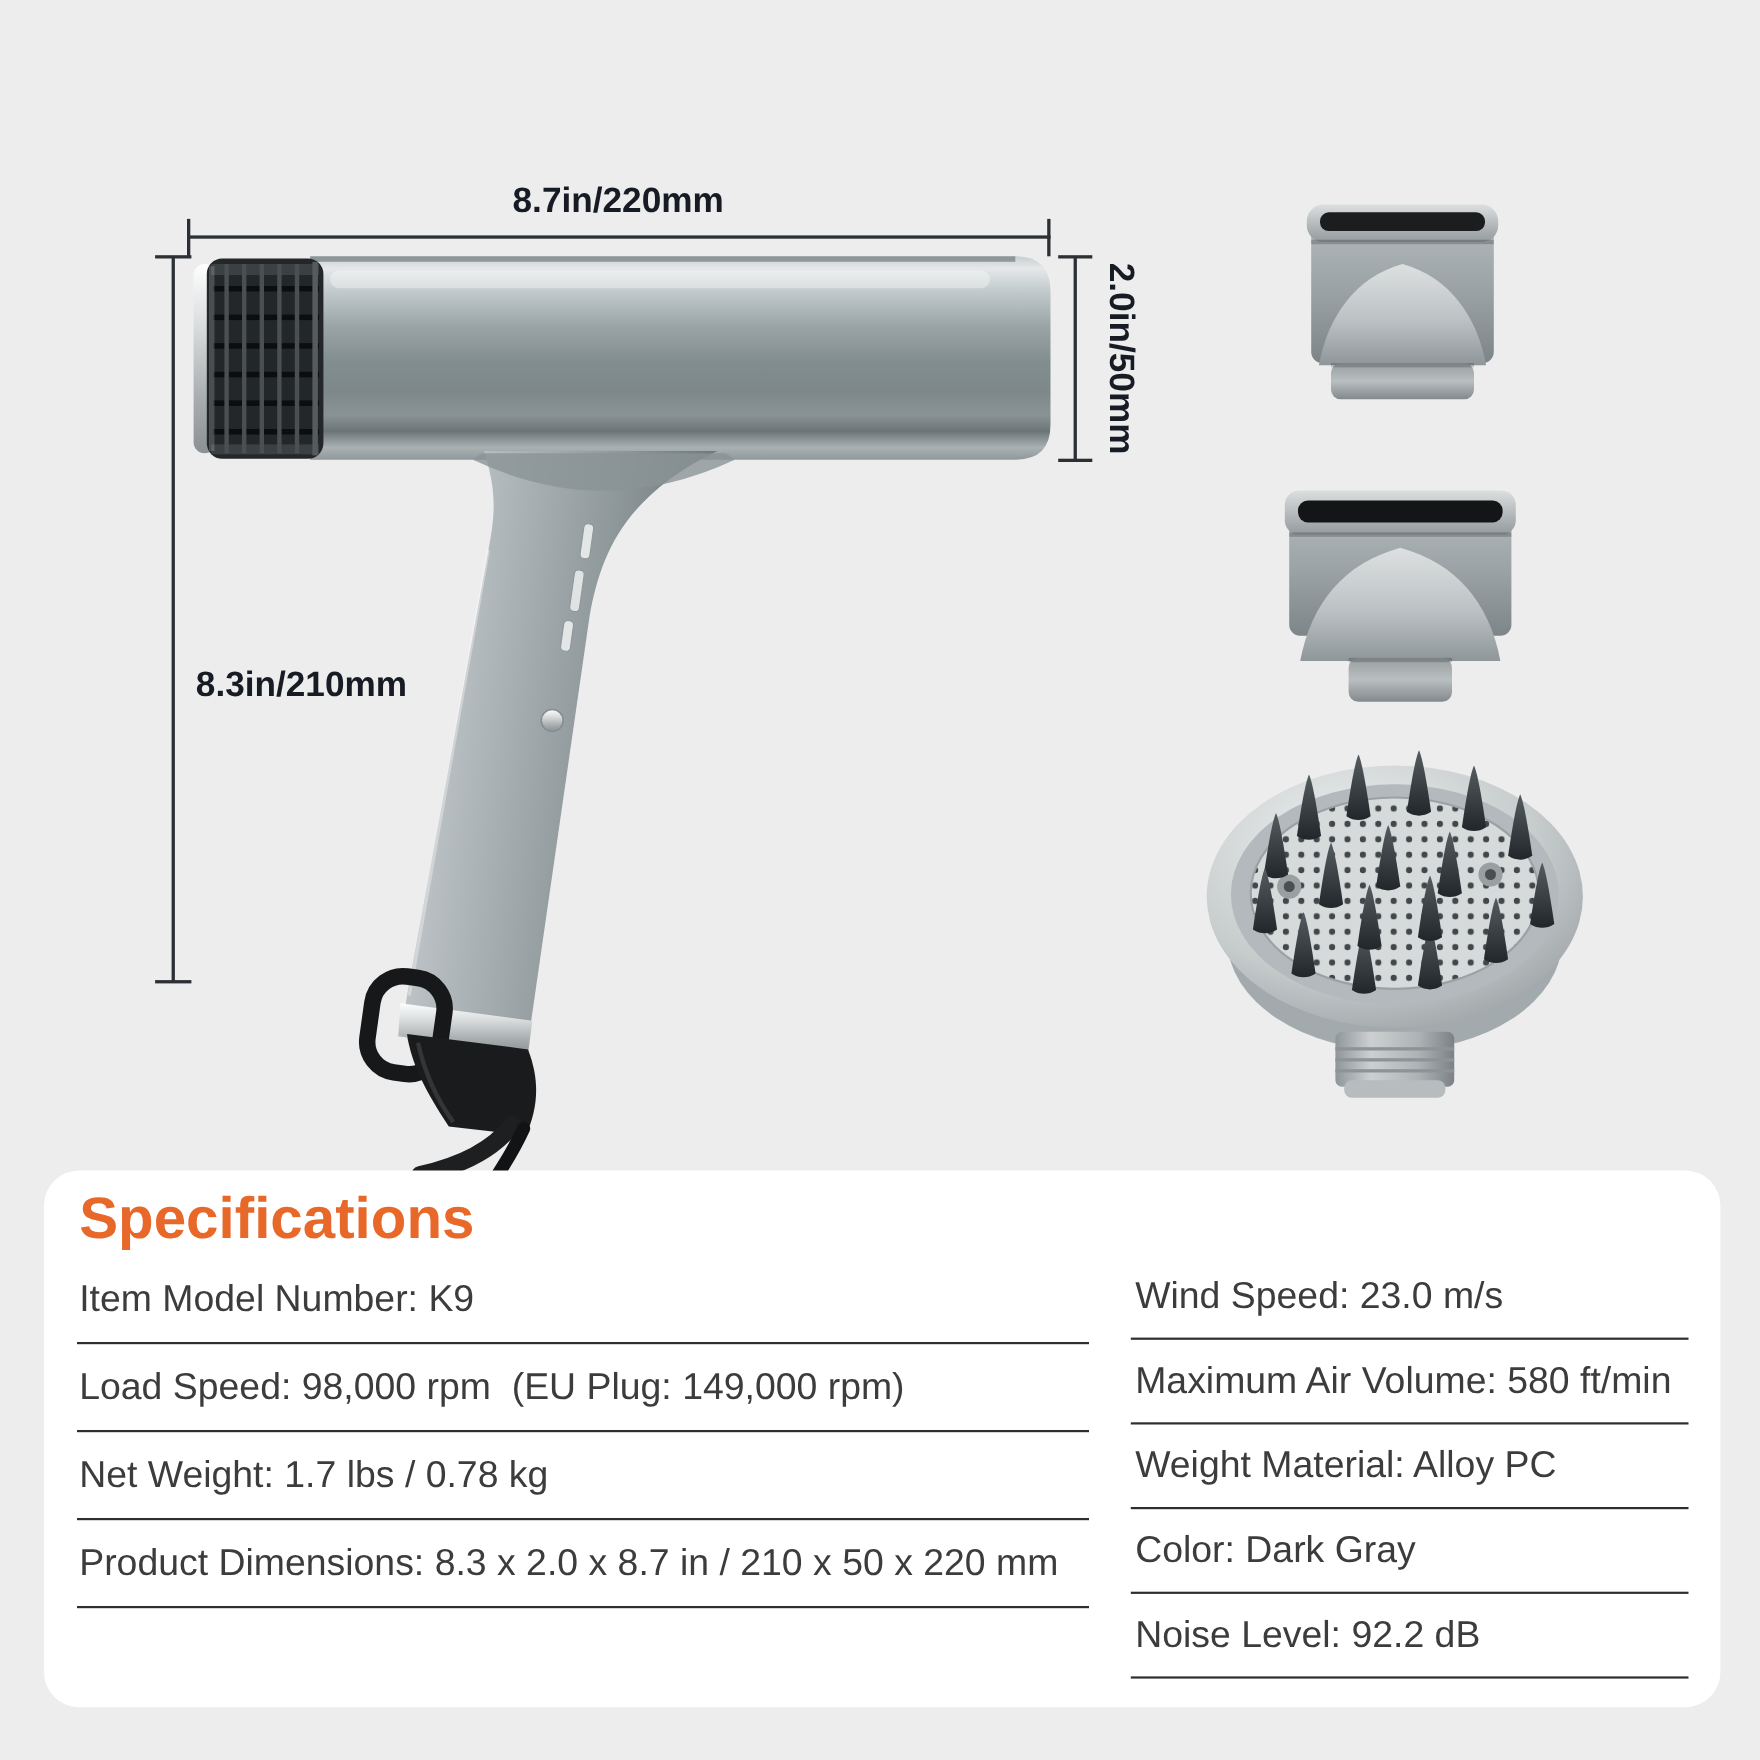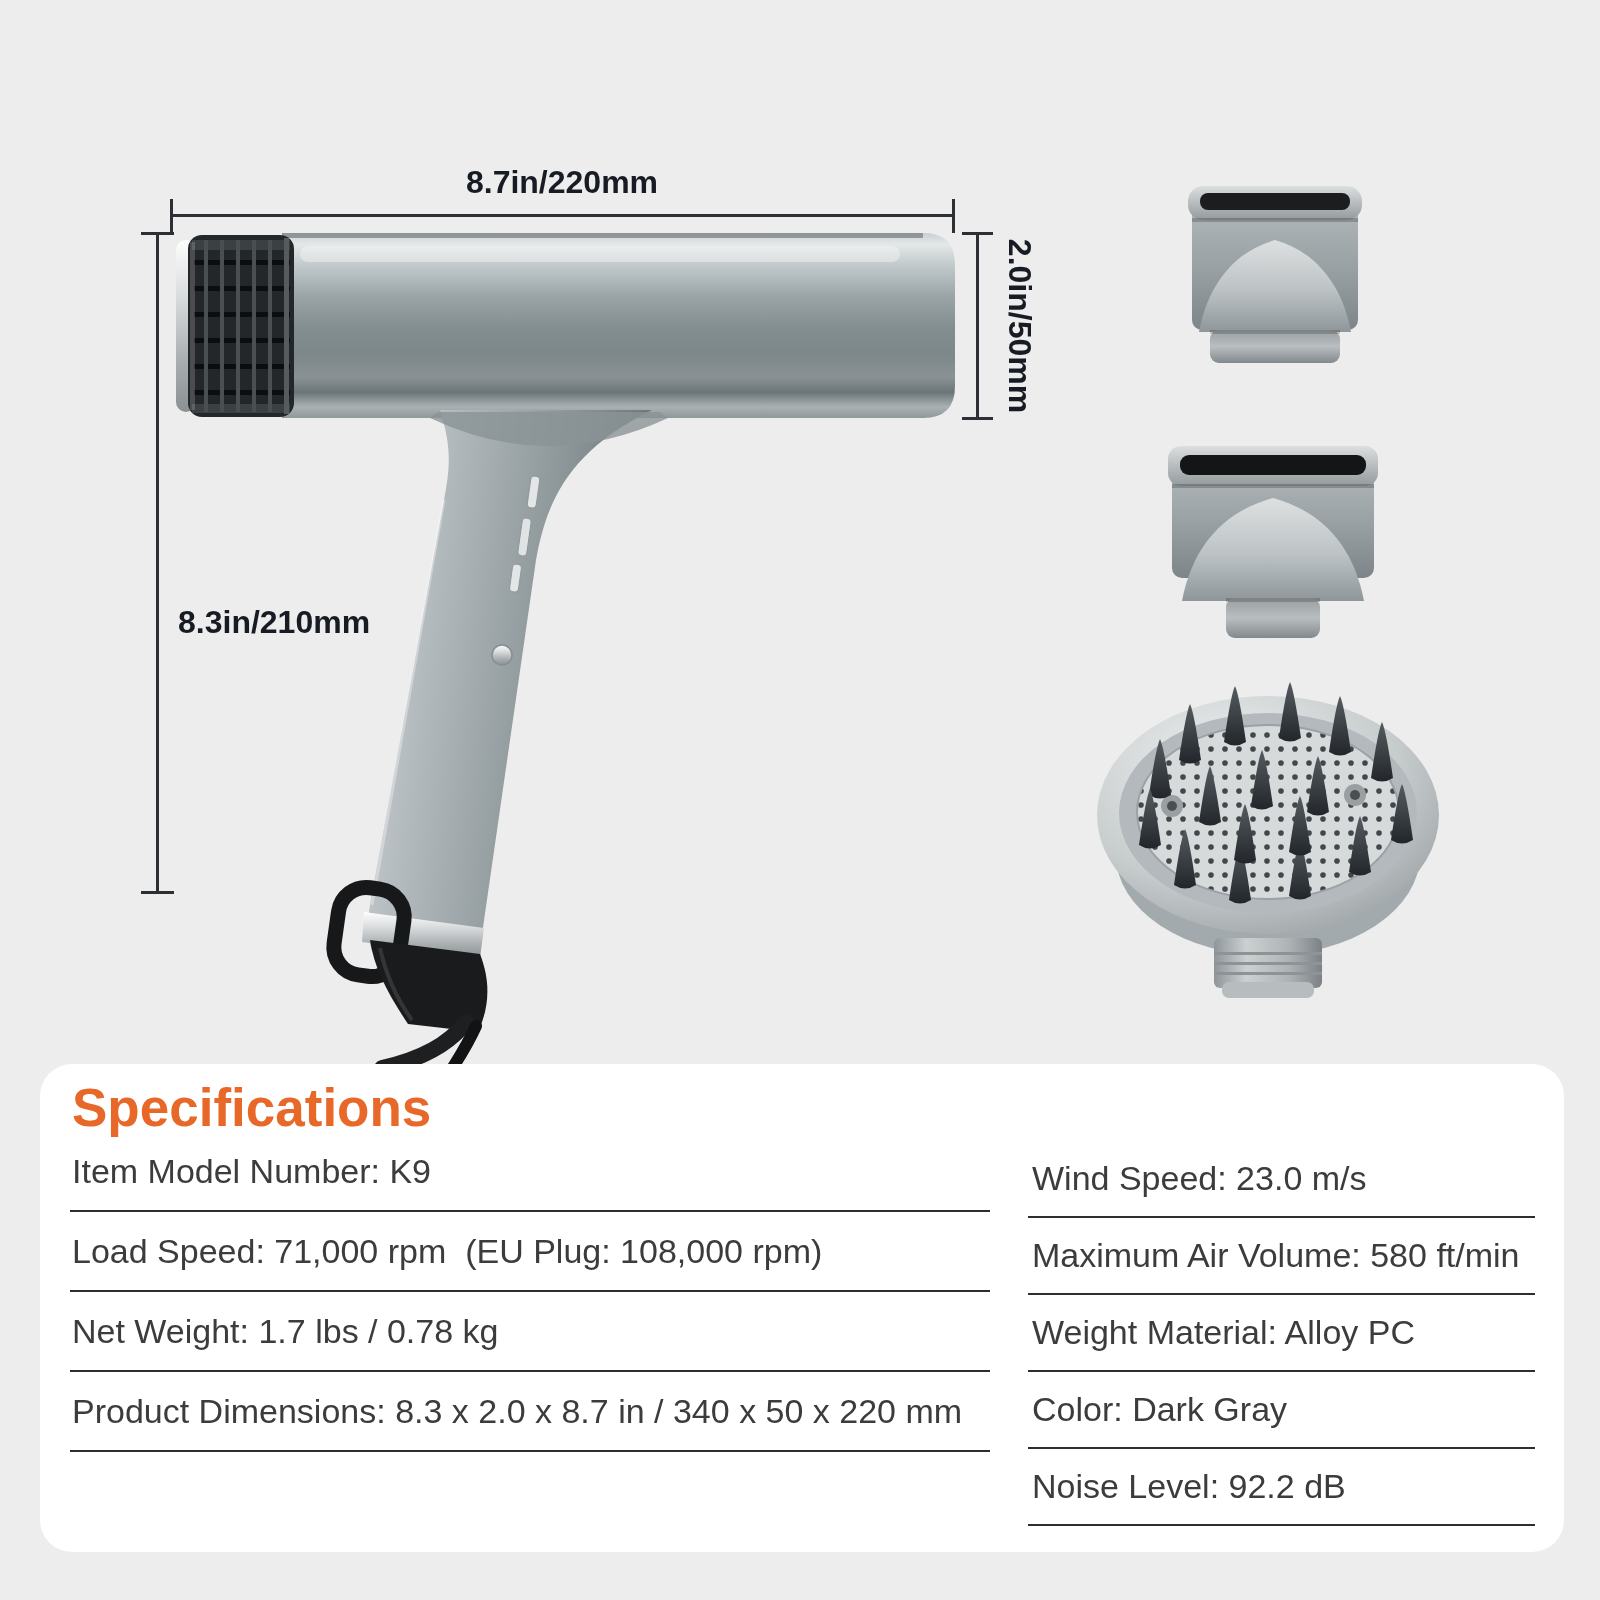--- a/index.html
+++ b/index.html
@@ -19,21 +19,21 @@
   .dim-label.rotated{transform:rotate(90deg);transform-origin:center center;}
   
   .spec-panel{
     position:absolute;left:40px;top:1064px;width:1524px;height:488px;
     background:#ffffff;border-radius:32px;z-index:3;
   }
   .spec-title{
     position:absolute;left:32px;top:14px;margin:0;
     font-size:53px;font-weight:bold;color:#e8682a;line-height:1.15;
   }
-  .spec-col{position:absolute;top:68px;}
+  .spec-col{position:absolute;top:78px;}
   .spec-col.left{left:30px;width:920px;}
   .spec-col.right{left:988px;width:507px;top:77px;}
   .spec-row{
     display:flex;align-items:center;
     border-bottom:2px solid #2e2e2e;
     font-size:34px;color:#3c3c3c;white-space:pre;
     padding-left:2px;
   }
   .spec-col.left  .spec-row{height:78px;}
   .spec-col.right .spec-row{height:75px;padding-left:4px;text-align:right;}
@@ -233,23 +233,23 @@
   <div class="dim-label rotated" style="left:920px;top:310px;width:200px;">2.0in/50mm</div>
   <div class="dim-line" style="left:976px;top:233px;width:3px;height:186px;"></div>
   <div class="dim-line" style="left:962px;top:232px;width:31px;height:3px;"></div>
   <div class="dim-line" style="left:962px;top:417px;width:31px;height:3px;"></div>
 
   <section class="spec-panel">
     <h2 class="spec-title">Specifications</h2>
 
     <div class="spec-col left">
       <div class="spec-row">Item Model Number: K9</div>
-      <div class="spec-row">Load Speed: 71,000 rpm  (EU Plug: 108,000 rpm)</div>
+      <div class="spec-row">Load Speed: 98,000 rpm  (EU Plug: 149,000 rpm)</div>
       <div class="spec-row">Net Weight: 1.7 lbs / 0.78 kg</div>
-      <div class="spec-row">Product Dimensions: 8.3 x 2.0 x 8.7 in / 340 x 50 x 220 mm</div>
+      <div class="spec-row">Product Dimensions: 8.3 x 2.0 x 8.7 in / 210 x 50 x 220 mm</div>
     </div>
 
     <div class="spec-col right">
       <div class="spec-row">Wind Speed: 23.0 m/s</div>
       <div class="spec-row">Maximum Air Volume: 580 ft/min</div>
       <div class="spec-row">Weight Material: Alloy PC</div>
       <div class="spec-row">Color: Dark Gray</div>
       <div class="spec-row">Noise Level: 92.2 dB</div>
     </div>
   </section>

